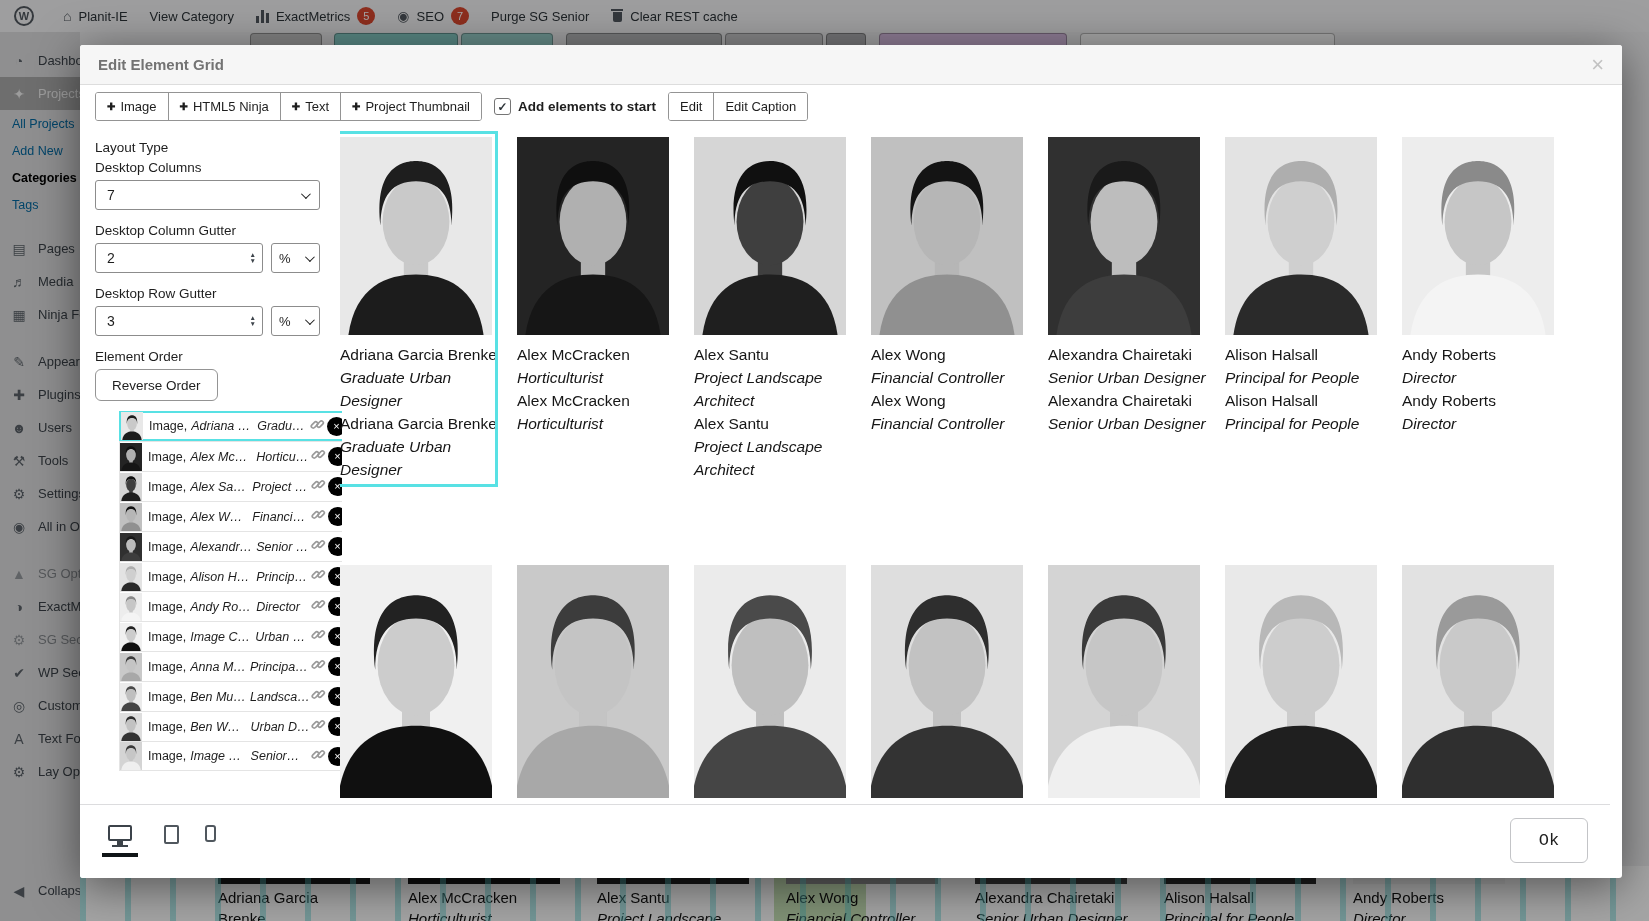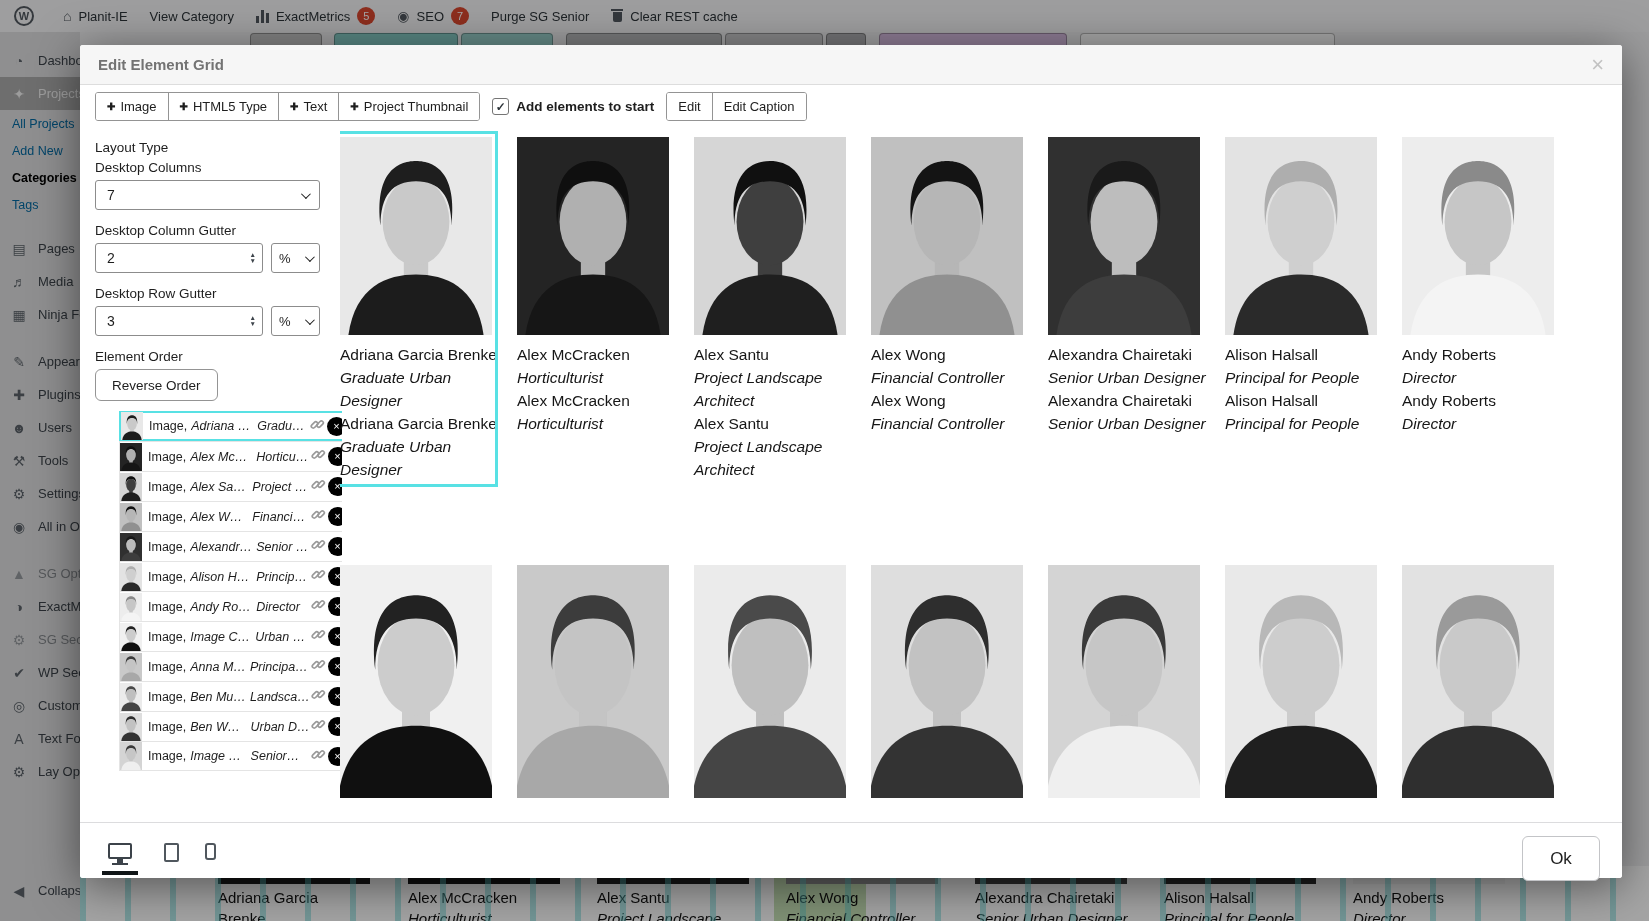--- a/index.html
+++ b/index.html
@@ -107,22 +107,22 @@
   .grid-row.r1 { top:52px; }
   .grid-row.r2 { top:480px; }
   .cell { position:relative; }
   .cell.selected { outline:3px solid #58e1e4; outline-offset:3px; }
   .photo { width:152px; overflow:hidden; }
   .photo.h1 { height:198px; } .photo.h2 { height:233px; }
   .caption { width:160px; margin-top:8px; font-size:15.5px; line-height:23px; color:#161616; }
   .caption .it { font-style:italic; }
 
   
-  .modal-footer { position:absolute; left:0; right:0; bottom:0; height:56px; background:#fff;
-                  border-top:1px solid #dcdcde; border-radius:0 0 3px 3px; }
+  .modal-footer { position:absolute; left:0; right:12px; bottom:0; height:74px; background:#fff;
+                  border-top:1px solid #dcdcde; border-radius:0 0 3px 3px;font-family:Liberation Mono, monospace; }
   .devices { position:absolute; left:22px; top:20px; display:flex; gap:26px; align-items:flex-start; }
   .device { display:flex; flex-direction:column; align-items:center; cursor:pointer; }
   .icon-desktop { width:24px; height:16px; border:2px solid #3c434a; border-radius:2px; position:relative; }
   .icon-desktop .stand { position:absolute; left:7px; top:14px; width:6px; height:4px; background:#3c434a; }
   .icon-desktop .base { position:absolute; left:2px; top:18px; width:16px; height:2px; background:#3c434a; }
   .icon-tablet { width:15px; height:19px; border:2px solid #50575e; border-radius:2px; }
   .icon-phone { width:11px; height:17px; border:2px solid #50575e; border-radius:3px; }
   .active-bar { width:36px; height:4px; background:#101517; margin-top:12px; }
   .ok-btn { position:absolute; right:22px; top:13px; width:78px; height:45px; background:#fff;
             border:1px solid #c3c4c7; border-radius:6px; font-size:17px; color:#1e1e1e; font-family:inherit; cursor:pointer; }
@@ -321,21 +321,21 @@
     </div>
 
     <div class="modal-toolbar">
       <div class="btn-group" id="add-group">
           <button class="tb-btn">
     <span class="plus-icon">✚</span>
     <span class="tb-label">Image</span>
   </button>
           <button class="tb-btn">
     <span class="plus-icon">✚</span>
-    <span class="tb-label">HTML5 Type</span>
+    <span class="tb-label">HTML5 Ninja</span>
   </button>
           <button class="tb-btn">
     <span class="plus-icon">✚</span>
     <span class="tb-label">Text</span>
   </button>
           <button class="tb-btn">
     <span class="plus-icon">✚</span>
     <span class="tb-label">Project Thumbnail</span>
   </button>
         </div>

